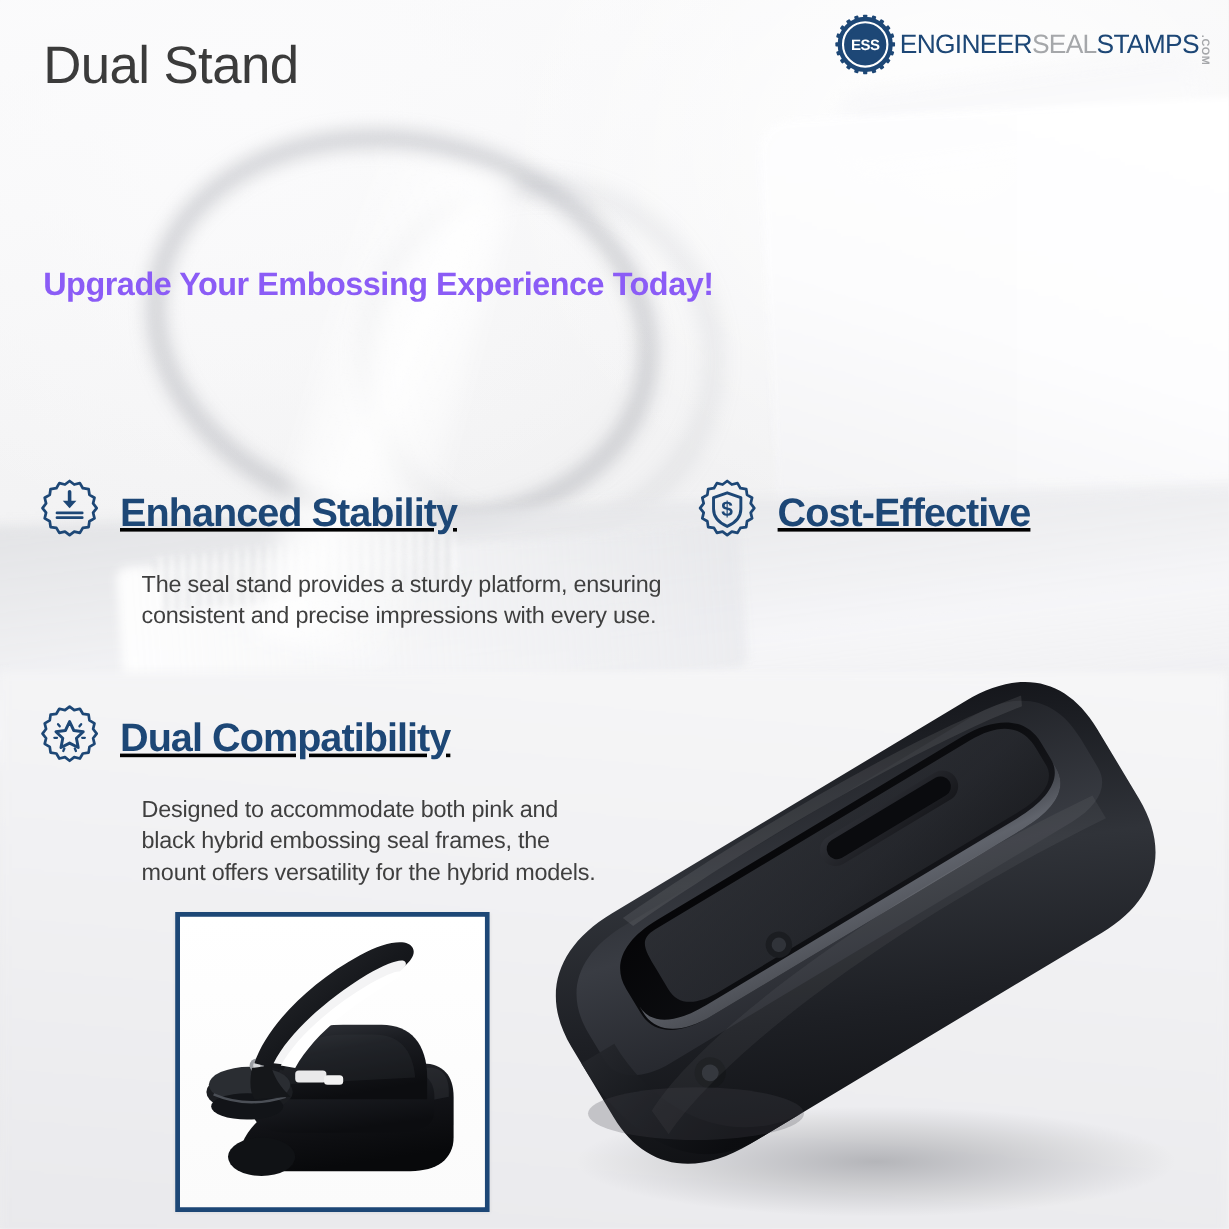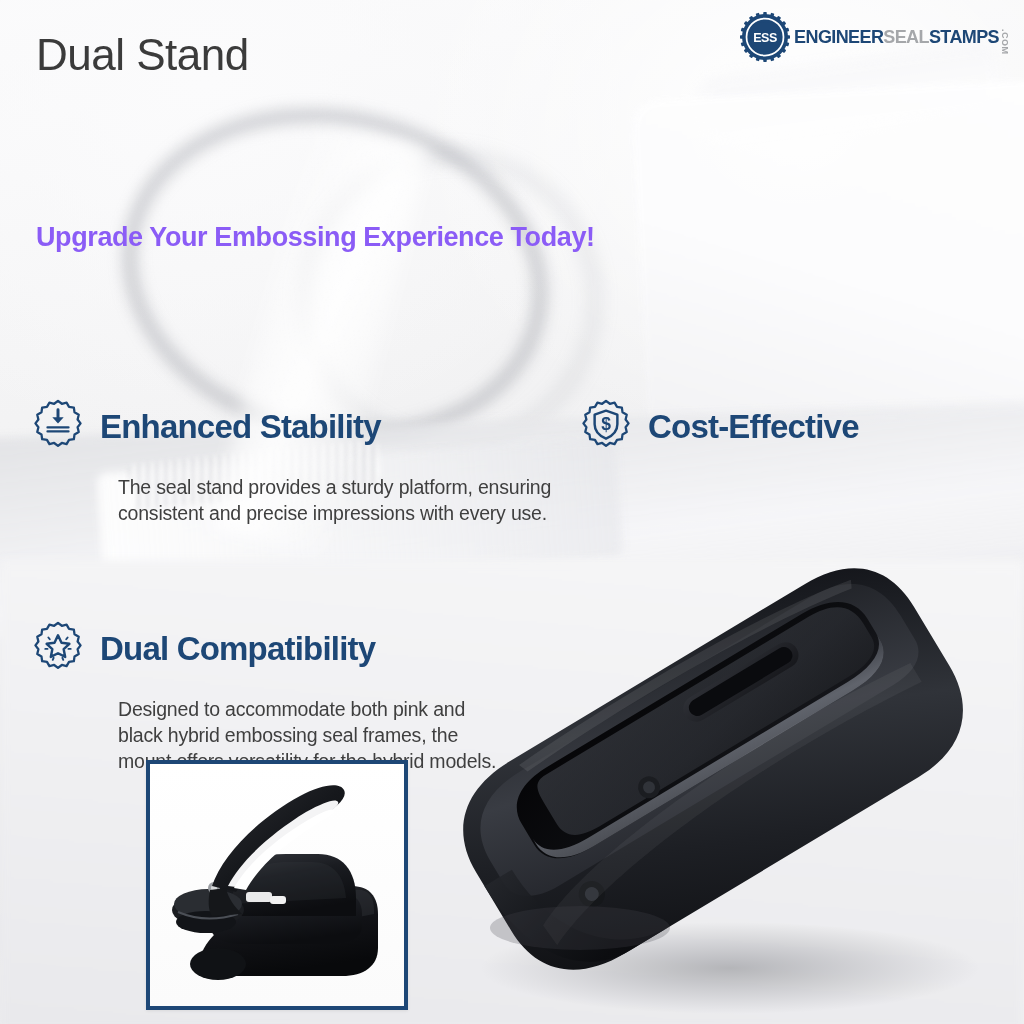--- a/index.html
+++ b/index.html
@@ -78,21 +78,21 @@
 
   
   #content { position:relative; z-index:2; width:1024px; height:1024px; }
 
   .logo {
     position:absolute; right:14px; top:12px;
     display:flex; align-items:center; height:50px;
   }
   .logo-badge { width:50px; height:50px; flex:0 0 50px; }
   .logo-word {
-    font-size:18px; font-weight:bold; letter-spacing:-0.6px;
+    font-size:22px; font-weight:normal; letter-spacing:-0.6px;
     line-height:50px; white-space:nowrap; margin-left:4px;
   }
   .lw-navy { color:#1d4776; }
   .lw-gray { color:#a5a7aa; }
   .logo-dotcom {
     font-size:9px; font-weight:bold; color:#a5a7aa;
     writing-mode:vertical-rl; letter-spacing:.5px;
     align-self:flex-end; margin-bottom:8px; margin-left:1px;
   }
 
@@ -112,23 +112,23 @@
   }
   .intro {
     position:absolute; left:38px; top:281px; width:670px;
     font-size:20.5px; line-height:1.42; color:#3f3f3f; letter-spacing:-0.2px;
   }
 
   
   .feature { position:absolute; }
   .f1 { left:30px;  top:398px; width:530px; }
   .f2 { left:578px; top:398px; width:420px; }
-  .f3 { left:30px;  top:620px; width:480px; }
-
-  .f-head { display:flex; align-items:center; gap:14px; }
+  .f3 { left:30px;  top:586px; width:480px; }
+
+  .f-head { display:flex; align-items:center; gap:14px;text-decoration:underline; }
   .f-icon { width:56px; height:56px; flex:0 0 56px; }
   .f-title {
     font-size:33px; font-weight:bold; color:#1d4776;
     letter-spacing:-0.8px; line-height:1;
   }
   .f-body {
     margin-top:20px; margin-left:88px;
     font-size:19.5px; line-height:1.34; color:#3f3f3f; letter-spacing:-0.2px;
   }
   .f2 .f-body { margin-left:88px; }

